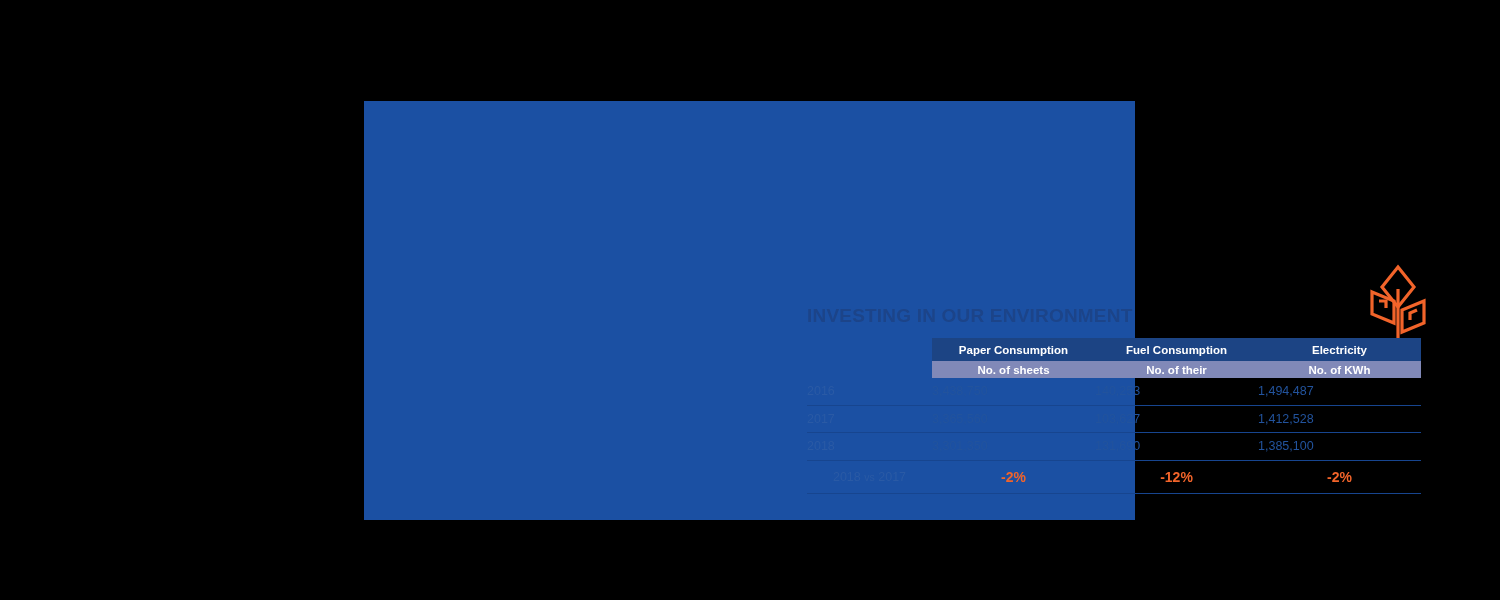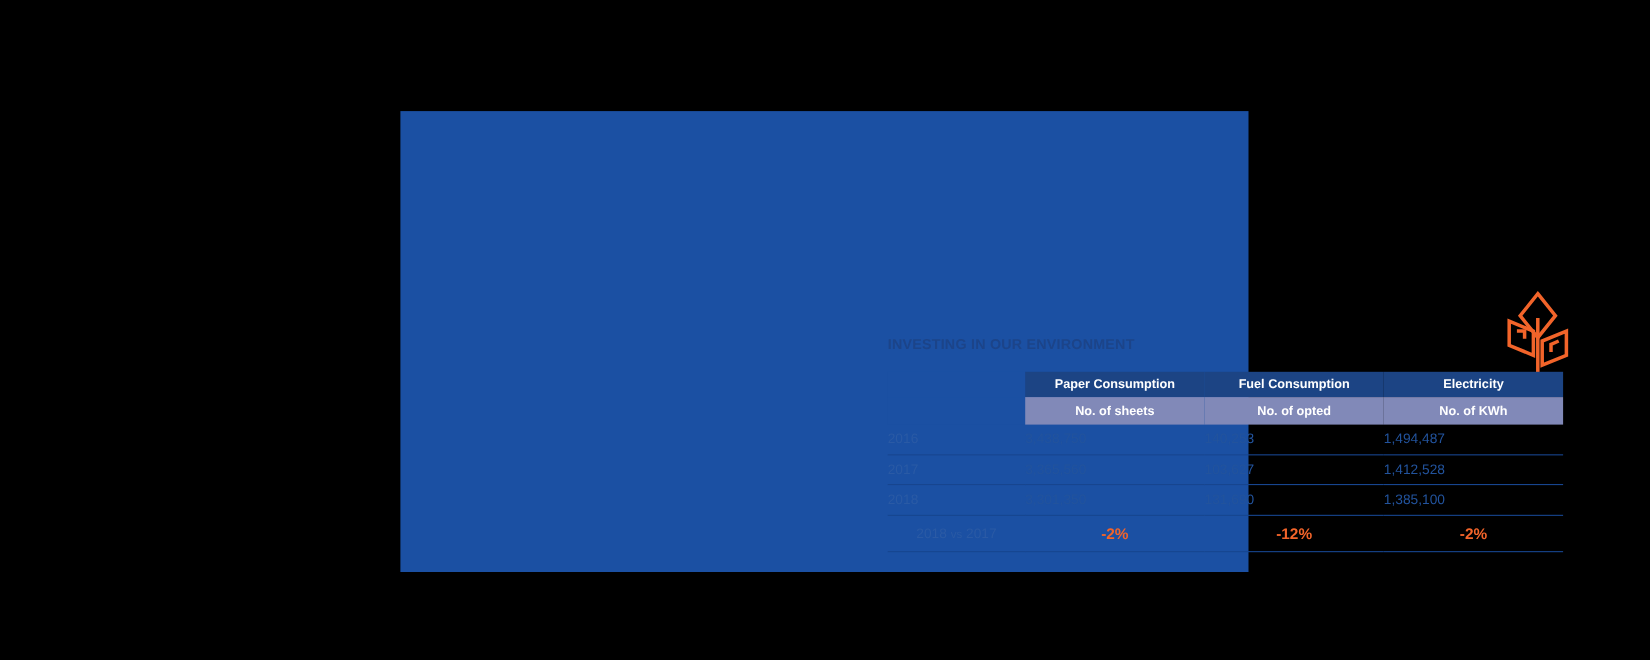--- a/index.html
+++ b/index.html
@@ -40,21 +40,21 @@
     width: 58px;
     height: 78px;
   }
   #logo svg { display: block; width: 58px; height: 78px; }
 
   
   #title {
     position: absolute;
     left: 443px;
     top: 204px;
-    font-size: 13px;
+    font-size: 19px;
     font-weight: bold;
     letter-spacing: 0.2px;
     color: #1C4489;
     white-space: nowrap;
   }
 
   
   #table {
     position: absolute;
     left: 443px;
@@ -78,21 +78,21 @@
     font-weight: bold;
     height: 23px;
     text-align: center;
     vertical-align: middle;
   }
   .hdr-row-2 th {
     background: #8189B8;
     color: #FFFFFF;
     font-size: 11.5px;
     font-weight: bold;
-    height: 25px;
+    height: 17px;
     text-align: center;
     vertical-align: middle;
   }
   .hdr-blank { background: #1B50A3 !important; }
 
   .data-row td {
     height: 26.5px;
     font-size: 12.5px;
     color: #22539D;
     vertical-align: middle;
@@ -173,21 +173,21 @@
       <thead>
         <tr class="hdr-row-1">
           <th class="hdr-blank"></th>
           <th>Paper Consumption</th>
           <th>Fuel Consumption</th>
           <th>Electricity</th>
         </tr>
         <tr class="hdr-row-2">
           <th class="hdr-blank"></th>
           <th>No. of sheets</th>
-          <th>No. of opted</th>
+          <th>No. of their</th>
           <th>No. of KWh</th>
         </tr>
       </thead>
       <tbody>
         <tr class="data-row">
           <td class="year">2016</td>
           <td>3,438,750</td>
           <td>140,253</td>
           <td>1,494,487</td>
         </tr>

